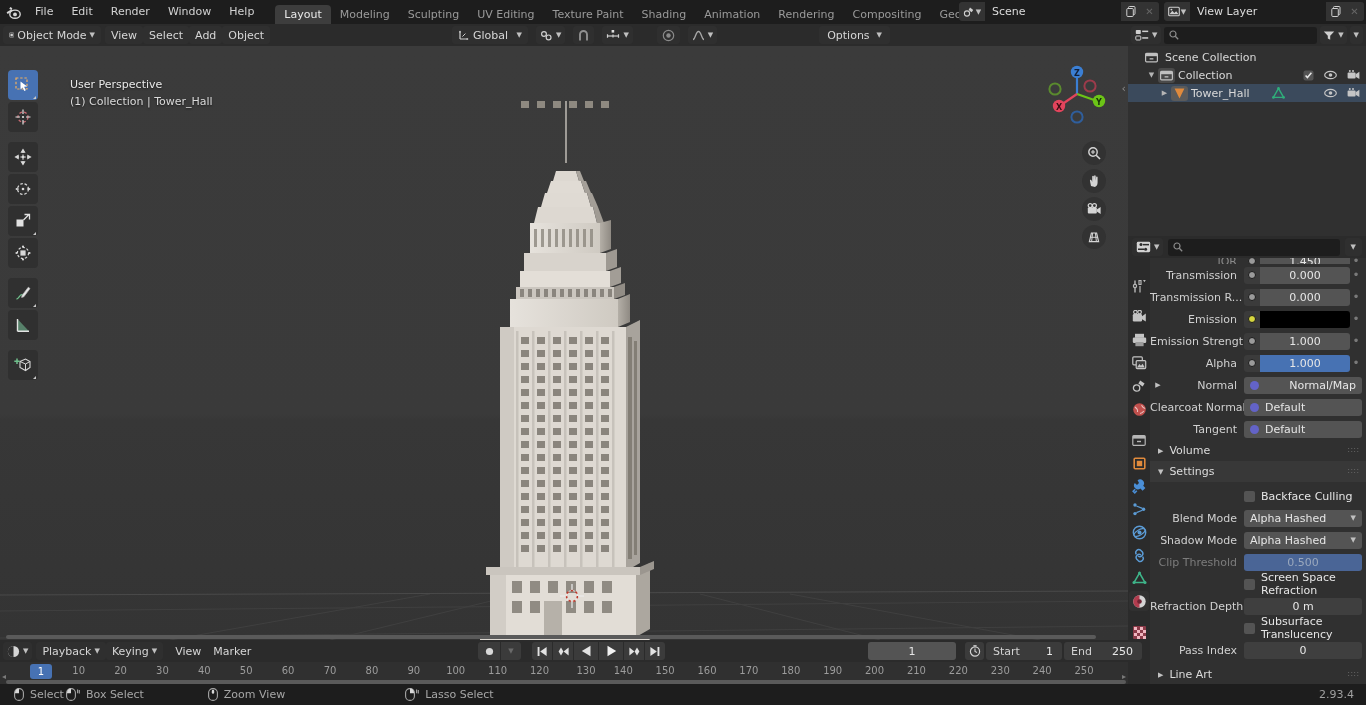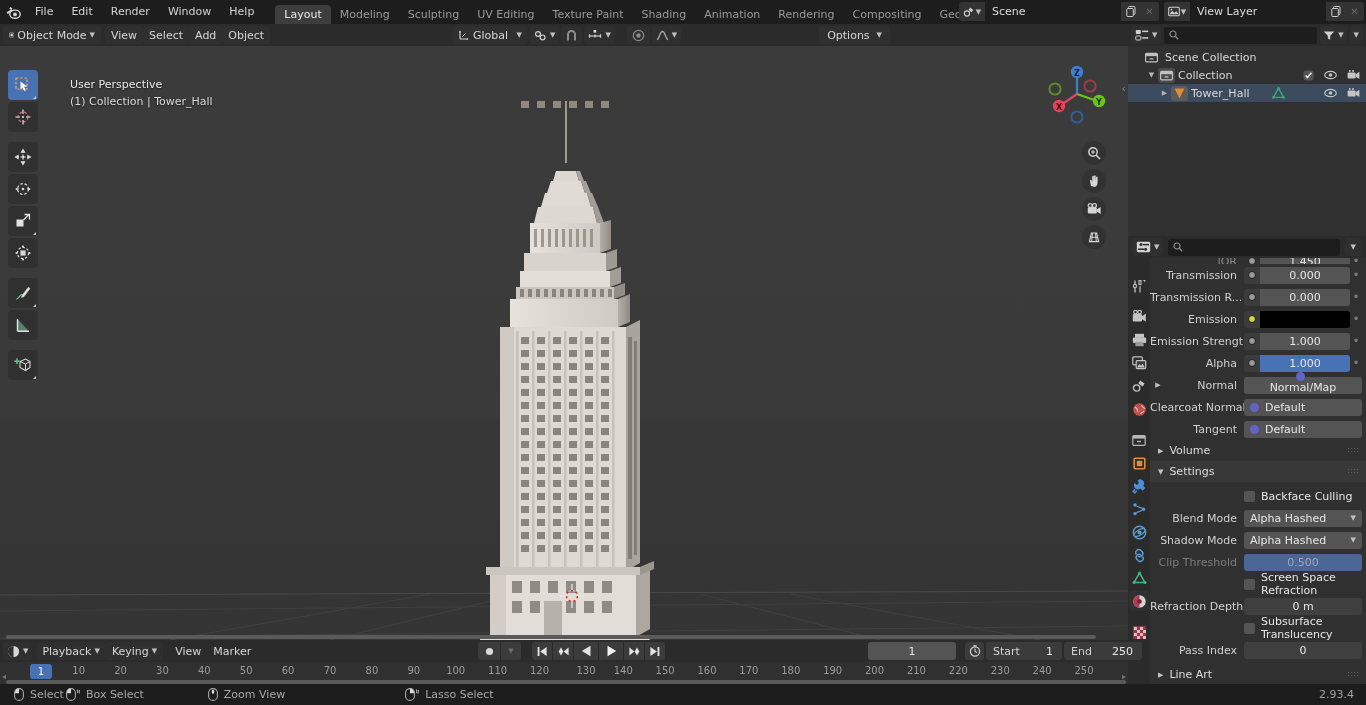--- a/index.html
+++ b/index.html
@@ -42,21 +42,21 @@
   .vp-header {
     position:absolute; left:0; top:24px; width:1128px; height:22px;
     background:#2b2b2b; display:flex; align-items:center; padding:0 3px;
   }
   .hbtn {
     height:18px; display:flex; align-items:center; gap:3px; padding:0 6px;
     background:#2f2f2f; border-radius:3px; color:#d6d6d6; font-size:11px; white-space:nowrap;
   }
   .hbtn.flat { background:transparent; }
   .hbtn.on { background:#4772b3; }
-  .hgroup { display:flex; align-items:center; gap:2px; margin-right:6px; }
+  .hgroup { display:flex; align-items:center; gap:8px; margin-right:6px; }
   .hsep { width:8px; }
 
   
   .viewport {
     position:absolute; left:0; top:46px; width:1128px; height:594px;
     background:#393939; overflow:hidden;
   }
   .vp-grad { position:absolute; inset:0; background:linear-gradient(180deg,#3b3b3b 0%,#3a3a3a 62%,#373737 63%,#343434 100%); }
   .overlay-text { position:absolute; left:70px; top:30px; font-size:11px; color:#e9e9e9; line-height:17px; text-shadow:0 1px 2px rgba(0,0,0,.6);}
   .overlay-text .l2 { color:#dadada; }
@@ -954,21 +954,21 @@
             <div class="plabel">Alpha</div>
             <div class="sockwrap" style="background: rgb(59, 59, 59); height: 17px; border-radius: 3px 0px 0px 3px;">
               <span class="dot" style="background:#9a9a9a"></span>
             </div>
             <div class="pfield blue" style="border-radius: 0px 3px 3px 0px;">1.000</div>
             <div class="anim-dot">•</div>
           </div>
           <div class="prow">
             <span class="tri" style="width: 16px; text-align: center;">▶</span>
             <div class="plabel" style="width: 78px;">Normal</div>
-            <div class="select-field" style="justify-content: flex-end; flex-direction: column;">
+            <div class="select-field" style="justify-content: space-between;">
               <span class="inline-icon" style="background: rgb(99, 99, 199);"></span>
               <span>Normal/Map</span>
             </div>
           </div>
           <div class="prow">
             <div class="plabel">Clearcoat Normal</div>
             <div class="select-field" style="justify-content: flex-start;">
               <span class="inline-icon" style="background: rgb(99, 99, 199);"></span>
               <span>Default</span>
             </div>

